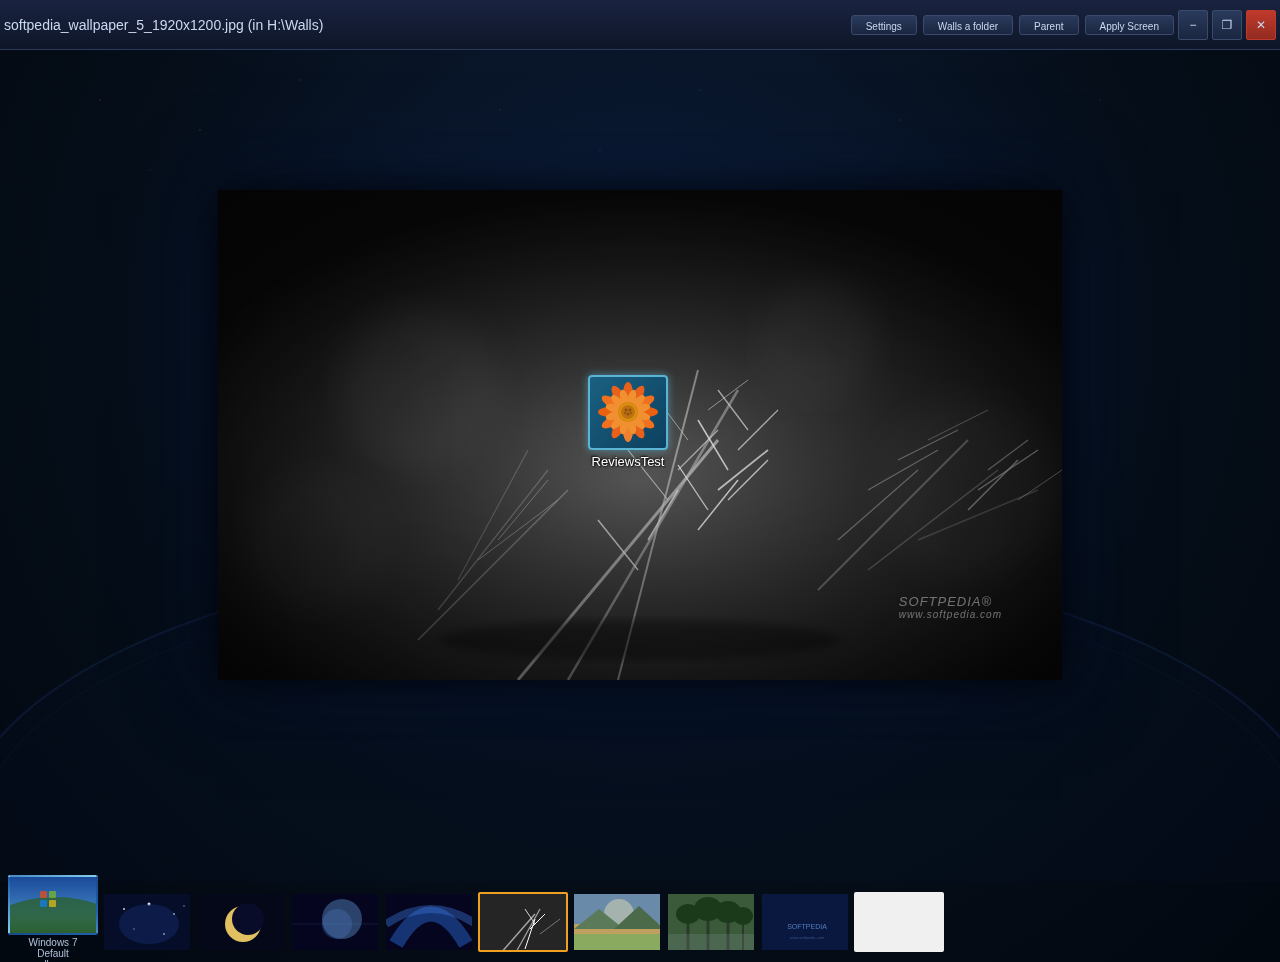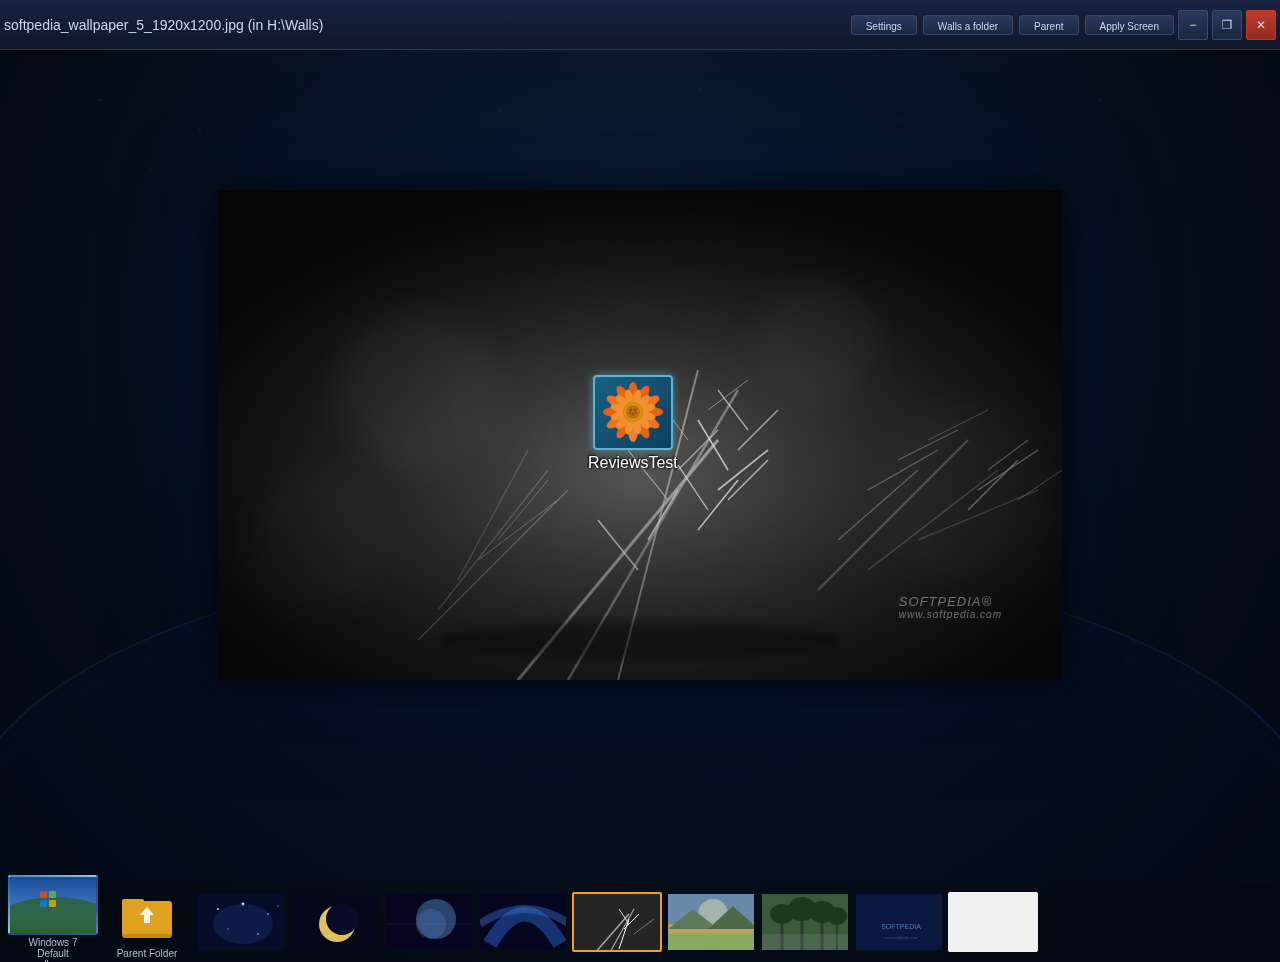--- a/index.html
+++ b/index.html
@@ -174,21 +174,21 @@
       box-shadow: 0 0 8px rgba(90,181,212,0.6);
     }
 
     .flower-svg {
       width: 68px;
       height: 65px;
     }
 
     #desktop-icon-label {
       color: white;
-      font-size: 16px;
+      font-size: 13px;
       margin-top: 4px;
       text-shadow: 1px 1px 2px rgba(0,0,0,0.9), -1px -1px 2px rgba(0,0,0,0.9);
       font-weight: 500;
     }
 
     
     .softpedia-mark {
       position: absolute;
       bottom: 60px;
       right: 60px;
@@ -445,33 +445,20 @@
             <rect x="-8" y="1" width="7" height="7" fill="#1080f0" rx="1"></rect>
             <rect x="1" y="1" width="7" height="7" fill="#f0c010" rx="1"></rect>
           </g>
         </svg>
       </div>
       <div class="thumb-label" style="white-space:pre-line; color:#b0c0d8; font-size:10px; text-align:center; margin-top:2px;">Windows 7
 Default
 wallpaper</div>
     </div>
 
-    <div class="thumb-group" style="margin-left:4px;">
-      <div style="width:90px;height:60px;display:flex;align-items:center;justify-content:center;">
-        <svg width="50" height="50" viewBox="0 0 50 50">
-
-          <rect x="0" y="12" width="50" height="35" rx="3" fill="#c8890a"></rect>
-          <rect x="0" y="8" width="22" height="8" rx="2" fill="#e0a020"></rect>
-          <rect x="0" y="10" width="50" height="33" rx="3" fill="#e0a020"></rect>
-
-          <polygon points="25,16 18,24 22,24 22,32 28,32 28,24 32,24" fill="white" opacity="0.9"></polygon>
-        </svg>
-      </div>
-      <div class="thumb-label" style="color:#b0c0d8; font-size:10px; text-align:center; margin-top:2px;">Parent Folder</div>
-    </div>
 
     <div class="thumb-group" style="margin-left:4px;">
       <div style="width:90px;height:60px;overflow:hidden;border:2px solid transparent;border-radius:2px;">
         <svg width="90" height="60" viewBox="0 0 90 60">
           <rect width="90" height="60" fill="#050d28"></rect>
 
           <circle cx="20" cy="15" r="1" fill="white" opacity="0.8"></circle>
           <circle cx="45" cy="10" r="1.5" fill="white" opacity="0.9"></circle>
           <circle cx="70" cy="20" r="1" fill="white" opacity="0.7"></circle>
           <circle cx="30" cy="35" r="0.8" fill="white" opacity="0.6"></circle>

